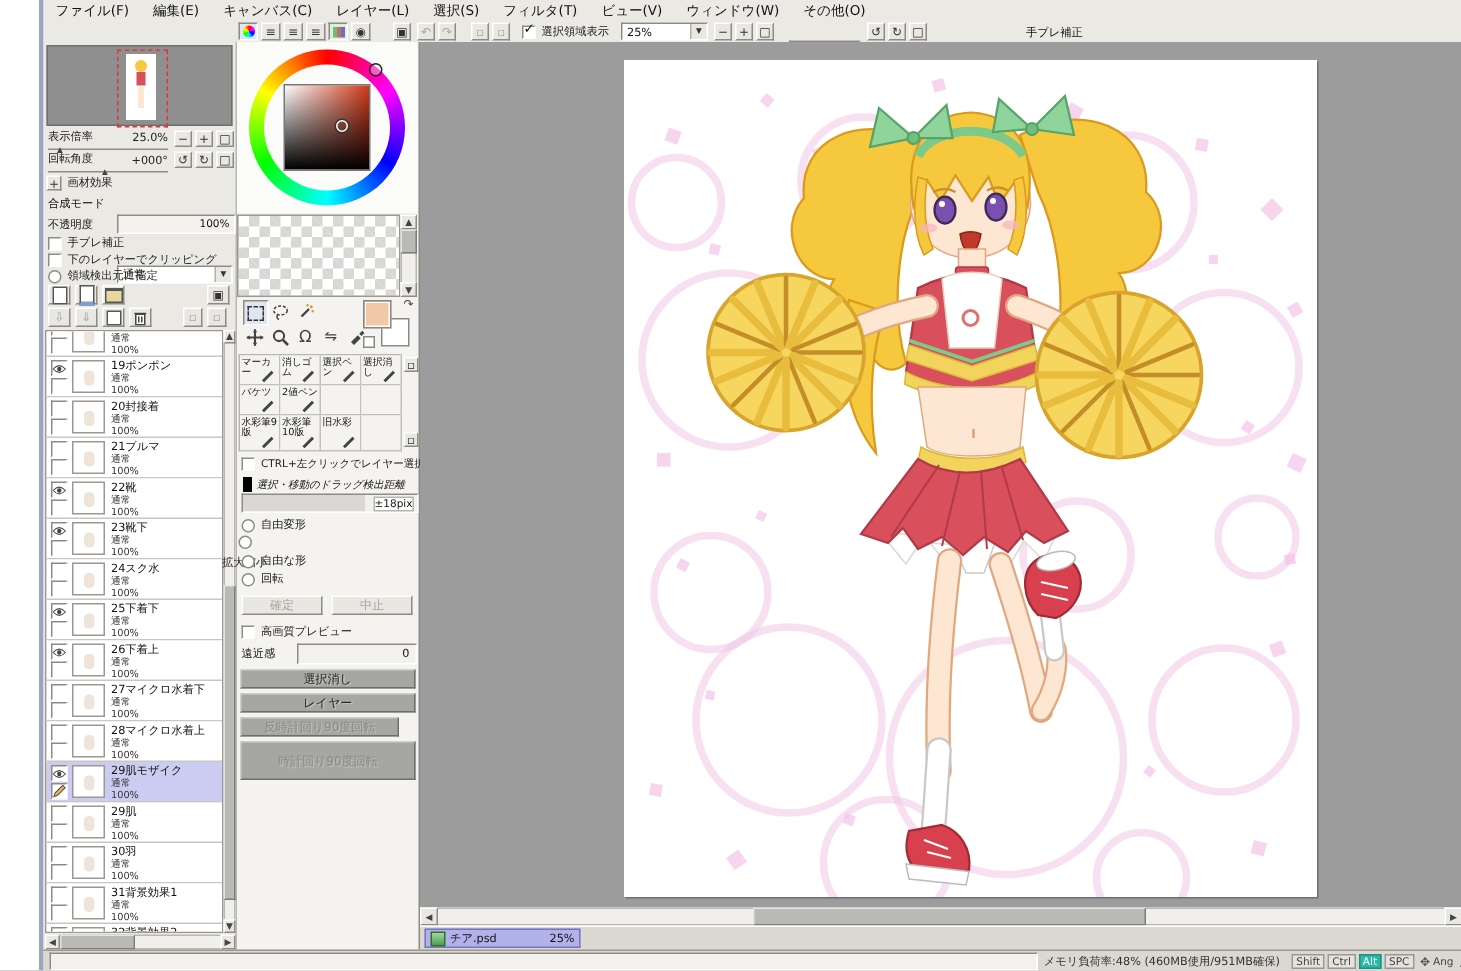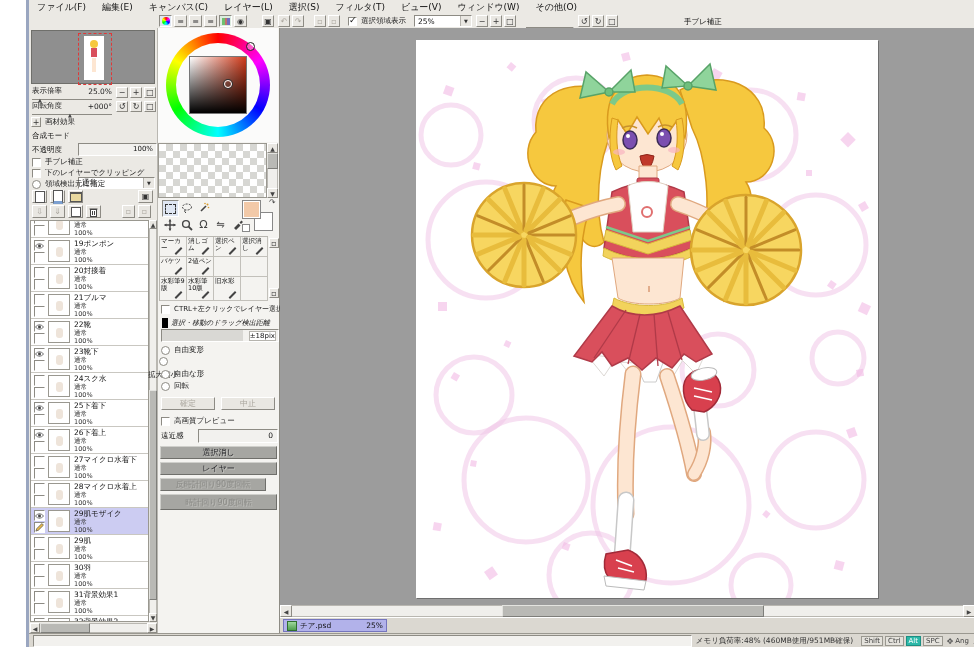--- a/index.html
+++ b/index.html
@@ -480,21 +480,21 @@
   </div>
   <div class="abs graybtn" style="left:134px;top:446px;width:117px;height:13px;">
       <span>選択消し</span>
     </div>
   <div class="abs graybtn" style="left:134px;top:462px;width:117px;height:13px;">
       <span>レイヤー</span>
     </div>
   <div class="abs graybtn dis" style="left:134px;top:478px;width:106px;height:13px;">
       <span>反時計回り90度回転</span>
     </div>
-  <div class="abs graybtn dis" style="left:134px;top:494px;width:117px;height:16px;">
+  <div class="abs graybtn dis" style="left:134px;top:494px;width:117px;height:26px;">
       <span>時計回り90度回転</span>
     </div>
 
   <div class="abs" style="left:254px;top:28px;width:695px;height:577px;background:#9c9c9c;overflow:hidden;">
     <div class="abs" style="left:136px;top:12px;width:462px;height:558px;background:#fff;box-shadow:1px 1px 0 #6f6f6f;">
       <svg id="illus" width="462" height="558" viewBox="0 0 462 558">
         <g id="bubbles">
             <circle cx="70" cy="200" r="58" fill="none" stroke="#f1c6e7" stroke-width="5" opacity="0.55"></circle>
             <circle cx="160" cy="80" r="42" fill="none" stroke="#f1c6e7" stroke-width="5" opacity="0.55"></circle>
             <circle cx="335" cy="95" r="45" fill="none" stroke="#f1c6e7" stroke-width="5" opacity="0.55"></circle>

